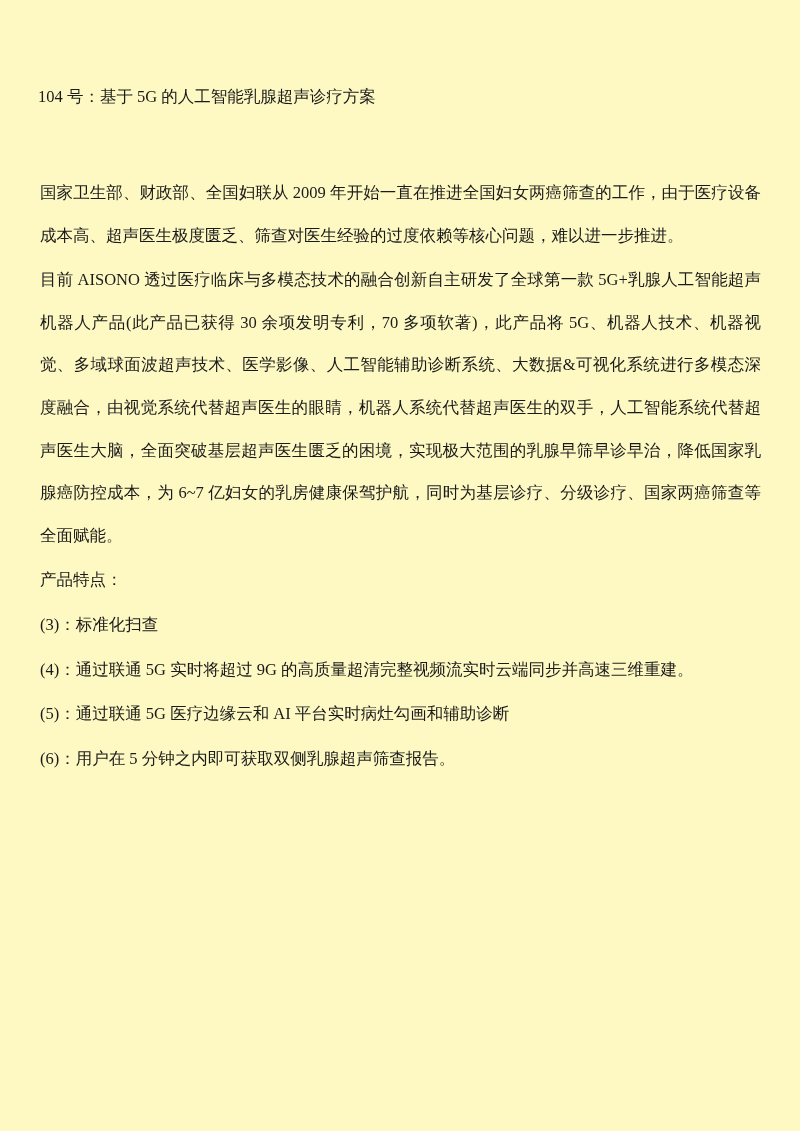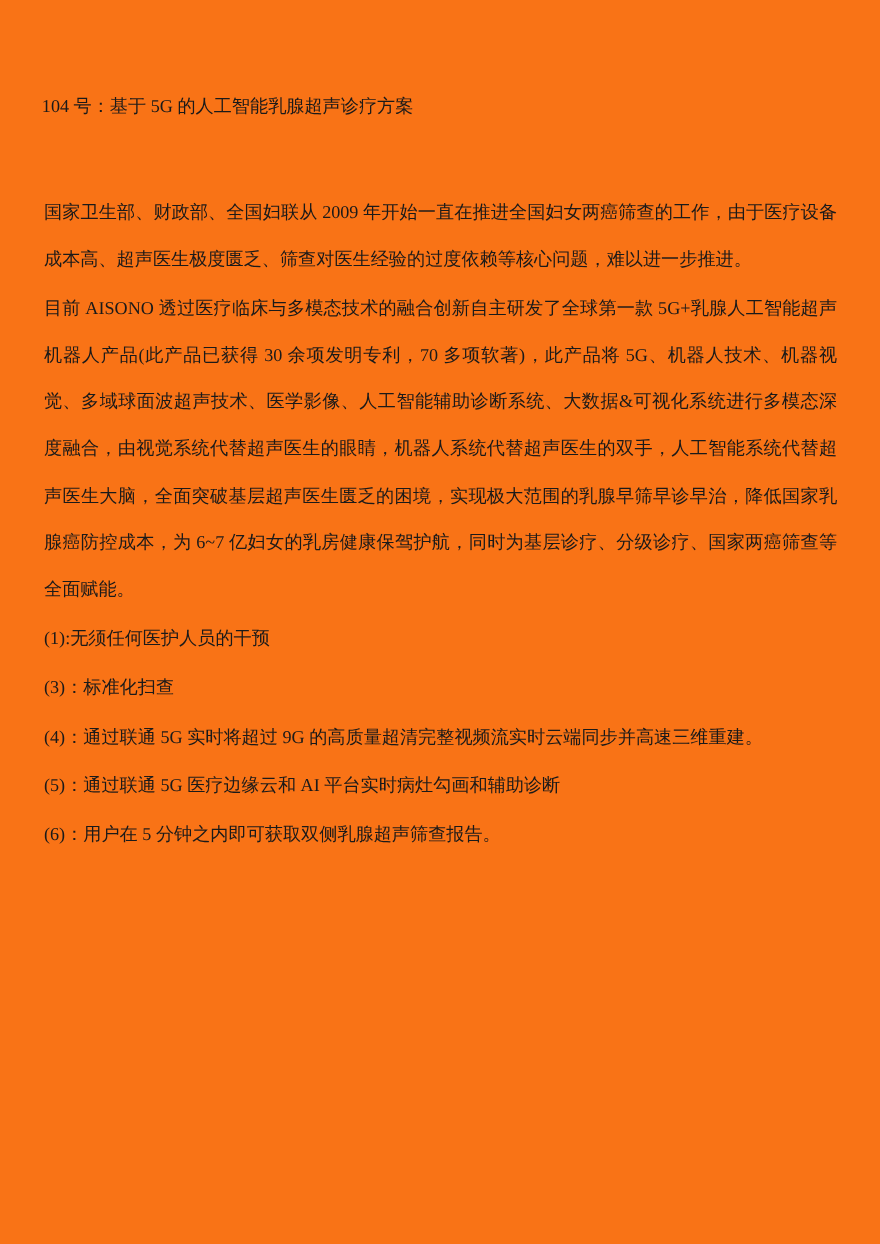--- a/index.html
+++ b/index.html
@@ -5,21 +5,21 @@
   html, body {
     margin: 0;
     padding: 0;
     background: #ffffff;
   }
   .page {
     position: relative;
     width: 800px;
     height: 1131px;
     box-sizing: border-box;
-    background: #f97316;
+    background: #fef9c3;
     padding: 85px 37px 0 38px;
     font-family: "Liberation Serif", "DejaVu Serif", serif;
     color: #1a1a1a;
     overflow: hidden;
   }
   .doc-title {
     font-size: 16.5px;
     font-weight: normal;
     line-height: 23px;
     margin: 0 0 64px 0;
@@ -45,22 +45,22 @@
 <div class="page">
 
   <div class="doc-title">104 号：基于 5G 的人工智能乳腺超声诊疗方案</div>
 
   <div class="body-text">
 
     <p class="para">国家卫生部、财政部、全国妇联从 2009 年开始一直在推进全国妇女两癌筛查的工作，由于医疗设备成本高、超声医生极度匮乏、筛查对医生经验的过度依赖等核心问题，难以进一步推进。</p>
 
     <p class="para">目前 AISONO 透过医疗临床与多模态技术的融合创新自主研发了全球第一款 5G+乳腺人工智能超声机器人产品(此产品已获得 30 余项发明专利，70 多项软著)，此产品将 5G、机器人技术、机器视觉、多域球面波超声技术、医学影像、人工智能辅助诊断系统、大数据&amp;可视化系统进行多模态深度融合，由视觉系统代替超声医生的眼睛，机器人系统代替超声医生的双手，人工智能系统代替超声医生大脑，全面突破基层超声医生匮乏的困境，实现极大范围的乳腺早筛早诊早治，降低国家乳腺癌防控成本，为 6~7 亿妇女的乳房健康保驾护航，同时为基层诊疗、分级诊疗、国家两癌筛查等全面赋能。</p>
 
+    <p class="line">产品特点：</p>
 
-    <p class="line">(1):无须任何医护人员的干预</p>
 
 
     <p class="line">(3)：标准化扫查</p>
 
     <p class="line">(4)：通过联通 5G 实时将超过 9G 的高质量超清完整视频流实时云端同步并高速三维重建。</p>
 
     <p class="line">(5)：通过联通 5G 医疗边缘云和 AI 平台实时病灶勾画和辅助诊断</p>
 
     <p class="line">(6)：用户在 5 分钟之内即可获取双侧乳腺超声筛查报告。</p>
 

